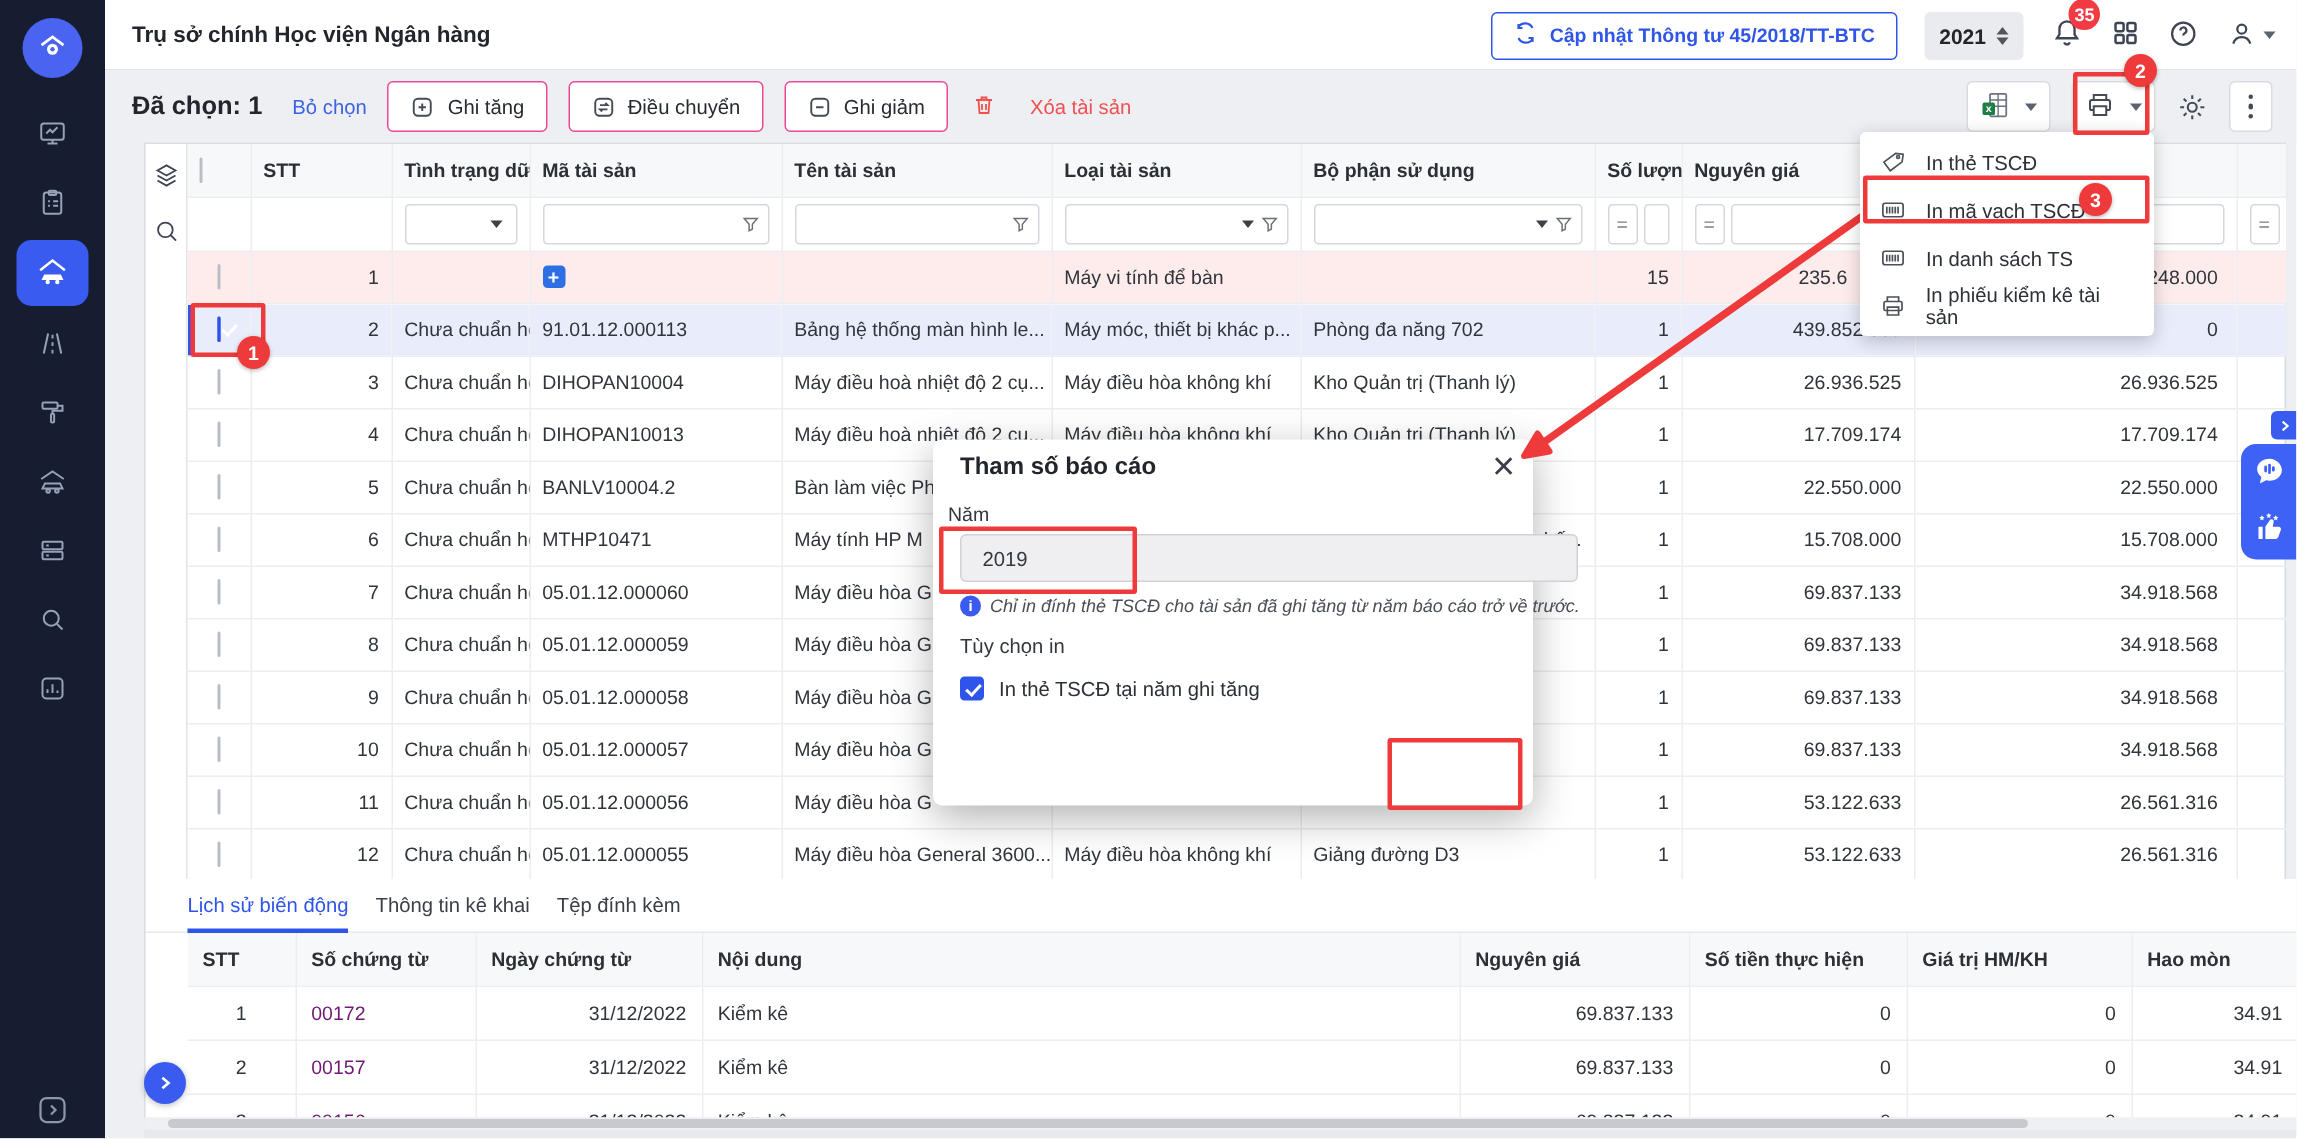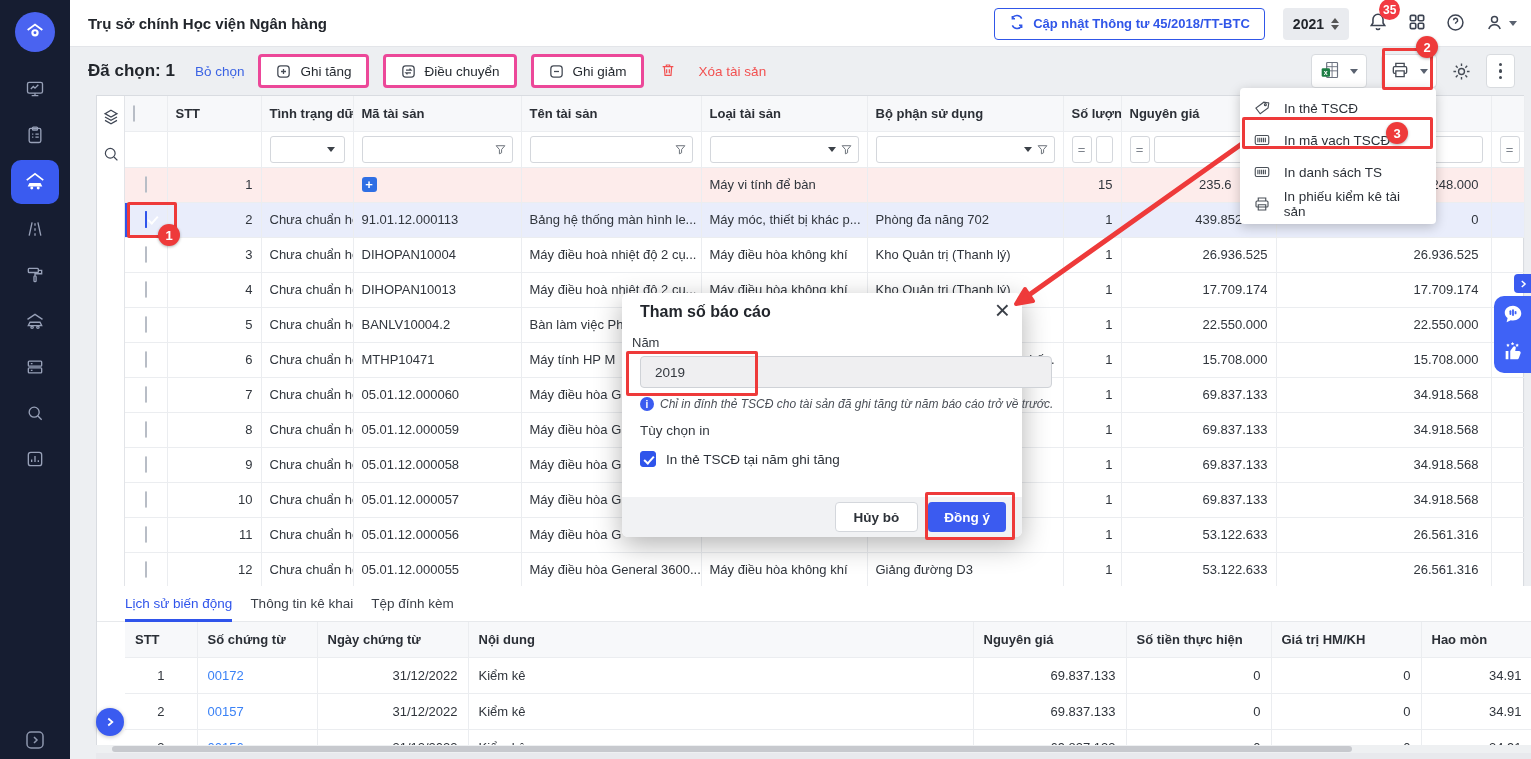--- a/index.html
+++ b/index.html
@@ -37,21 +37,21 @@
                 align-items:center; justify-content:center; padding:0 4px; }
   .caret { width:0; height:0; border-left:4px solid transparent; border-right:4px solid transparent; border-top:5px solid #5a6270; margin-left:4px; }
 
   
   .toolbar { position:absolute; left:70px; top:47px; width:1461px; height:48px; background:#edeff2;
              display:flex; align-items:center; }
   .sel-label { margin-left:18px; font-weight:bold; color:#22262c; font-size:17px; }
   .link { color:#3b63e4; font-size:13.5px; cursor:pointer; }
   .deselect { margin-left:20px; }
   .tbtn { display:flex; align-items:center; gap:8px; height:34px; padding:0 14px; background:#fff;
-          border:3px solid #ec4899; border-radius:4px; font-size:13.5px; color:#262b31; margin-left:14px; cursor:pointer; }
+          border:1px solid #ec4899; border-radius:4px; font-size:13.5px; color:#262b31; margin-left:14px; cursor:pointer; }
   .tbtn .ic { color:#454b55; display:flex; }
   .del-btn { display:flex; align-items:center; gap:23px; color:#f25050; margin-left:16px; font-size:13.5px; cursor:pointer; }
   .tb-right { position:absolute; right:16px; top:7px; display:flex; align-items:center; gap:14px; }
   .mini-btn { display:flex; align-items:center; gap:6px; background:#fff; border:1px solid #d8dbdf; border-radius:4px;
               height:34px; padding:0 8px; cursor:pointer; color:#454b55; }
   .plain-ic { color:#454b55; cursor:pointer; display:flex; }
   .dots { display:flex; flex-direction:column; gap:3px; padding:0 4px; }
   .dots i { width:3.5px; height:3.5px; border-radius:50%; background:#454b55; }
 
   
@@ -92,21 +92,21 @@
             border-left:1px solid #d9dce1; overflow:hidden; }
   .tabs { display:flex; gap:18px; padding-left:28px; height:36px; align-items:center; border-bottom:1px solid #e7e9ec; }
   .tab { font-size:13.5px; color:#3a3f47; cursor:pointer; height:36px; display:flex; align-items:center; position:relative; }
   .tab.active { color:#2f54eb; }
   .tab.active::after { content:""; position:absolute; left:0; right:0; bottom:0; height:3px; background:#2f54eb; }
   table.dgrid { position:absolute; left:28px; top:36px; border-collapse:collapse; table-layout:fixed; width:1407px; }
   table.dgrid th, table.dgrid td { border-right:1px solid #ebedf0; border-bottom:1px solid #ebedf0; padding:0 10px;
             white-space:nowrap; overflow:hidden; font-size:13px; }
   table.dgrid th { height:35px; background:#f7f8fa; font-weight:bold; color:#2b2f36; text-align:left; }
   table.dgrid td { height:36px; color:#30353c; }
-  .dlink { color:#3b82f6; cursor:pointer; }
+  .dlink { color:#701a75; cursor:pointer; }
 
   .hscroll { position:absolute; left:98px; top:745px; width:1433px; height:8px; background:#eef0f2; z-index:10; }
   .hthumb { position:absolute; left:14px; top:1px; width:1240px; height:6px; background:#c7c9ce; border-radius:3px; cursor:pointer; }
   .bottom-strip { position:absolute; left:96px; top:753px; width:1435px; height:6px; background:#e8e9ed; }
   .expand-circle { position:absolute; left:96px; top:708px; width:28px; height:28px; border-radius:50%;
                    background:#3a5bf0; color:#fff; display:flex; align-items:center; justify-content:center;
                    z-index:20; cursor:pointer; box-shadow:0 1px 4px rgba(0,0,0,.25); }
 
   
   .fb-tab { position:absolute; left:1514px; top:274px; width:17px; height:19px; background:#3a5bf0; color:#fff;
@@ -807,24 +807,20 @@
       </div>
     <div class="m-note">
       <span class="info-dot">i</span>
       <span>Chỉ in đính thẻ TSCĐ cho tài sản đã ghi tăng từ năm báo cáo trở về trước.</span>
     </div>
     <div class="m-opt">Tùy chọn in</div>
     <div class="m-check">
       <span class="chk on"></span>
       <span>In thẻ TSCĐ tại năm ghi tăng</span>
     </div>
-    <div class="m-foot">
-      <button class="btn-cancel">Hủy bỏ</button>
-      <button class="btn-ok">Đồng ý</button>
-    </div>
   </div>
 
   <div class="rbox rbox1"></div>
   <div class="rbox rbox2"></div>
   <div class="rbox rbox3"></div>
   <div class="rbox rbox4"></div>
   <div class="rbox rbox5"></div>
   <div class="rbadge rbadge1">1</div>
   <div class="rbadge rbadge2">2</div>
   <div class="rbadge rbadge3">3</div>

